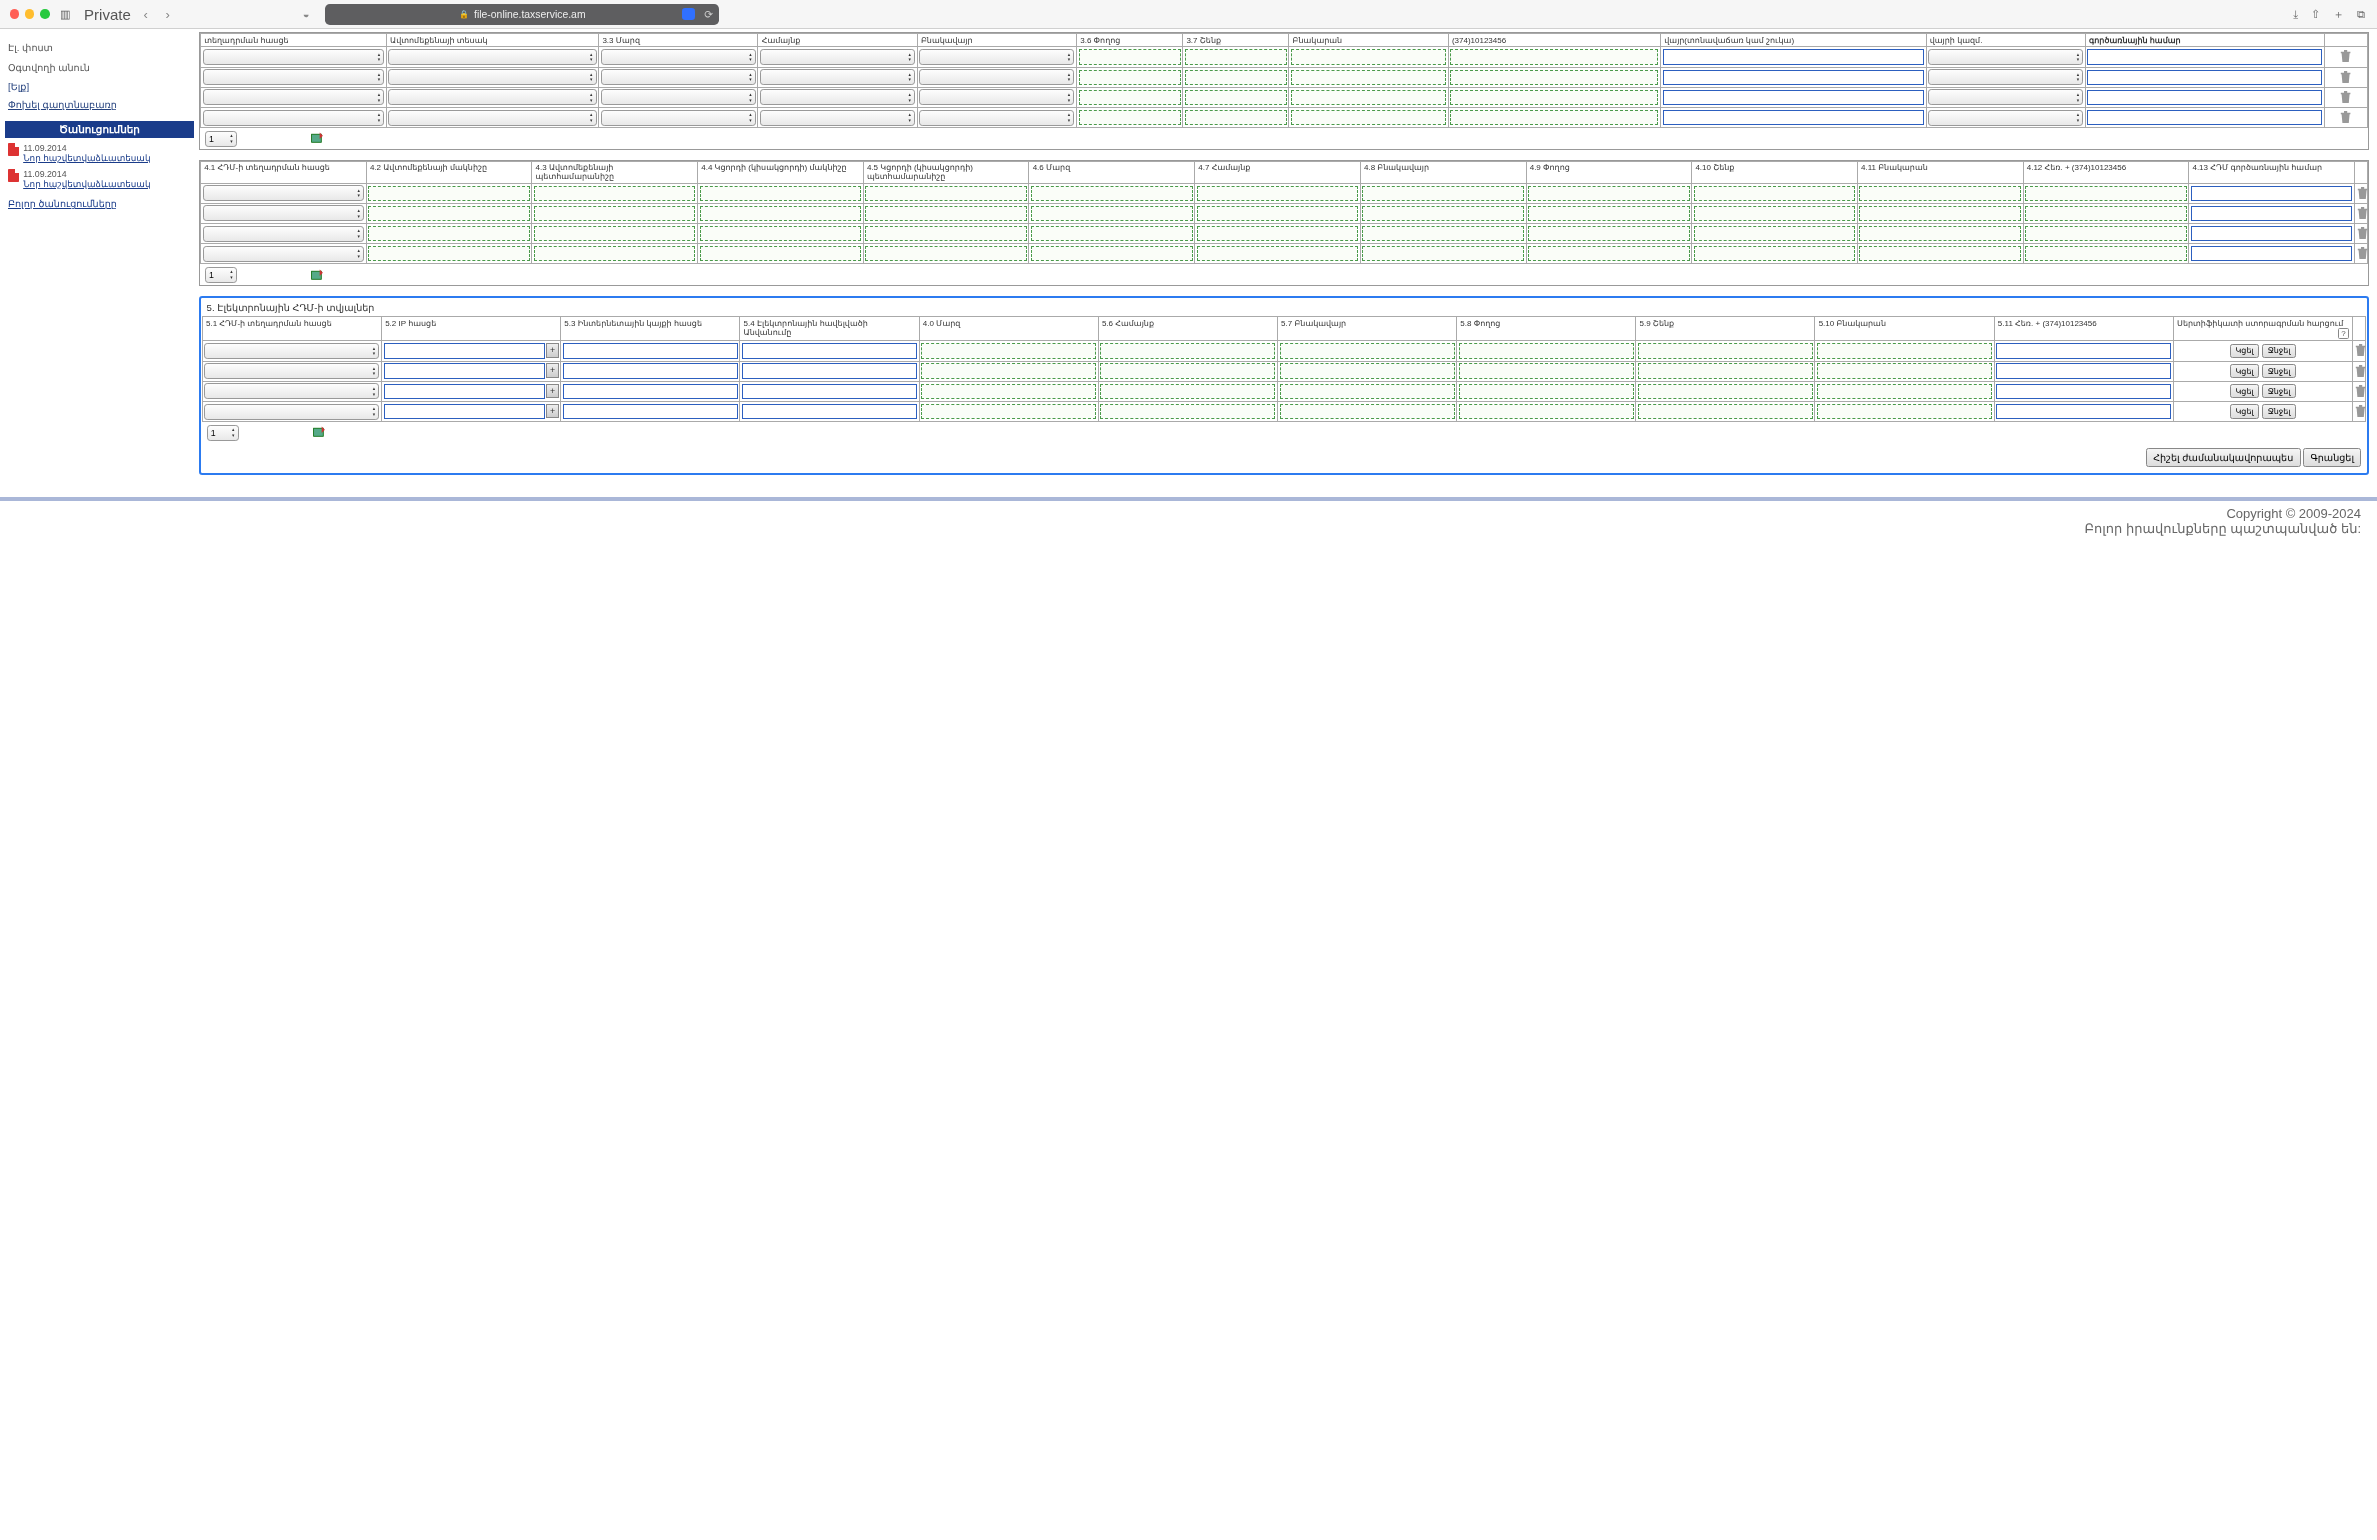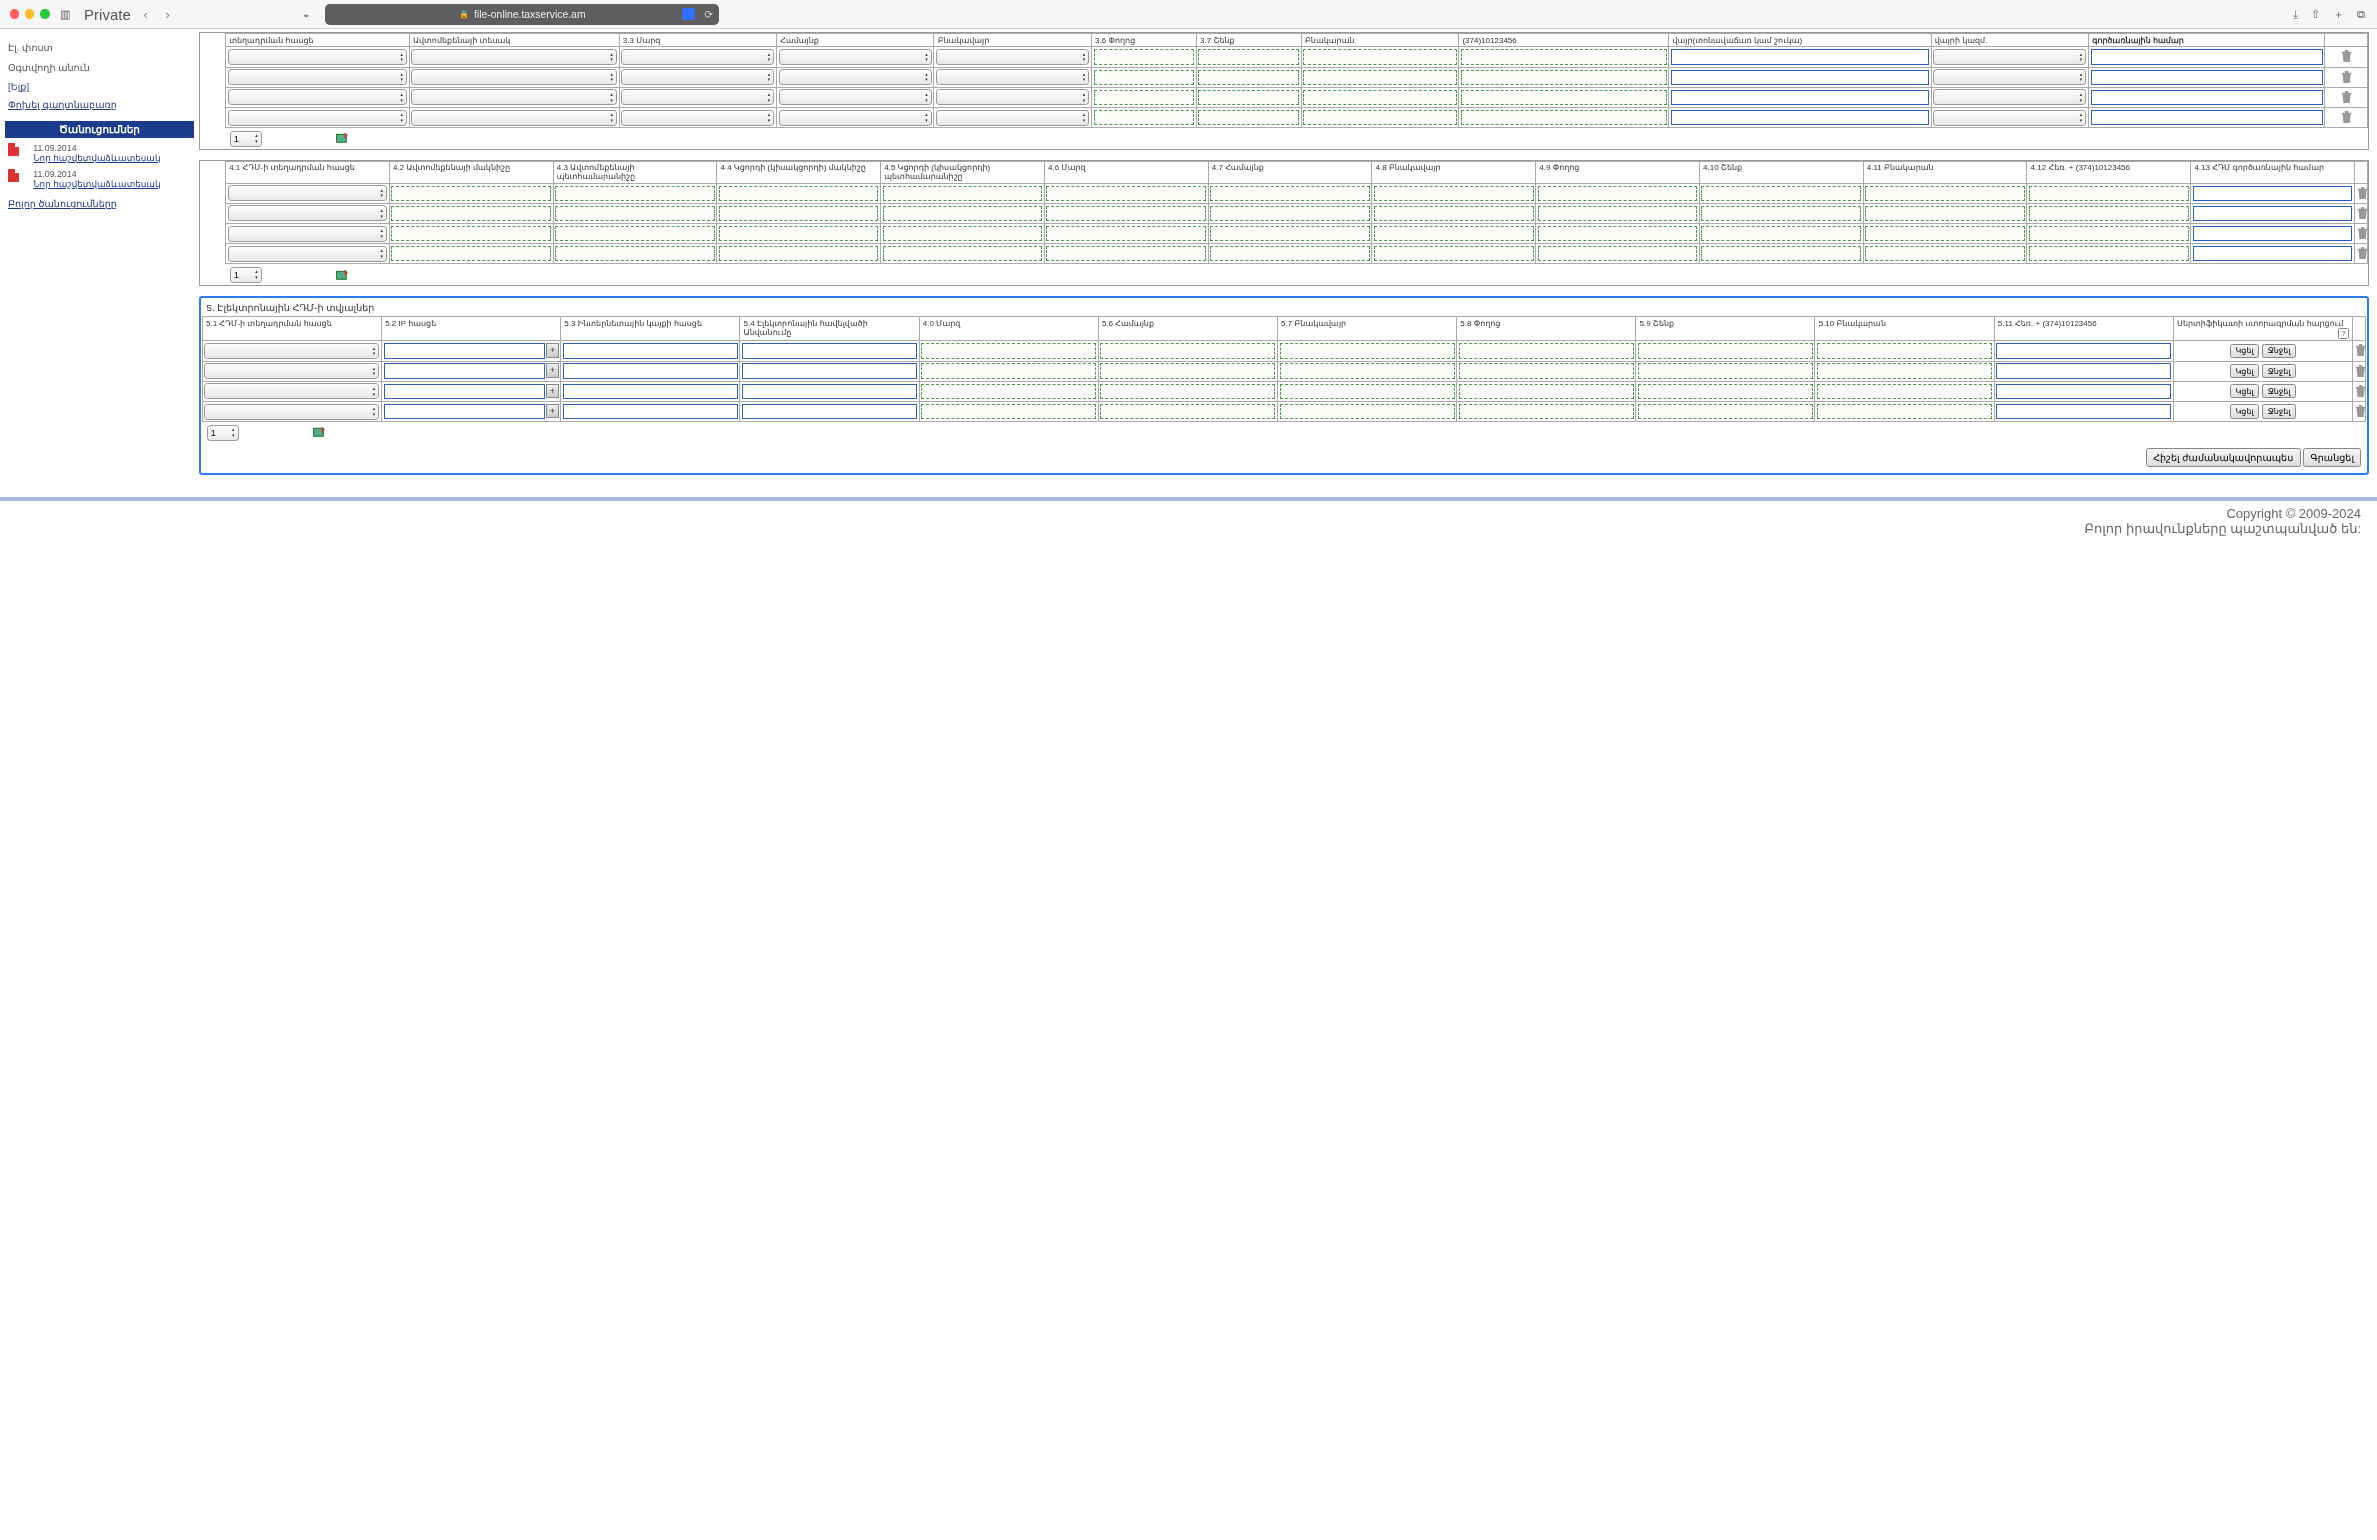--- a/index.html
+++ b/index.html
@@ -17,28 +17,28 @@
 .url-bar .lock { font-size: 8px; }
 .url-bar .refresh { position: absolute; right: 6.4px; color: #ccc; }
 .url-bar .swirl { position: absolute; right: 24px; width: 13px; height: 11.2px; background: #3070ff; border-radius: 3.2px; }
 .shield { color: #888; font-size: 11.2px; margin-right: 8px;}
 .page { display: flex; }
 .sidebar { width: 199px; padding: 8px 4.8px; font-size: 9.6px; }
 .sidebar-item { color: #555; padding: 4.8px 3.2px; }
 .sidebar-link { color: #25427e; cursor: pointer; text-decoration: underline; padding: 3.2px; display: block;}
 .sidebar-link.nolabel { text-decoration: none; }
 .notices-header { background: #1a3c8a; color: #fff; text-align: center; padding: 2.4px; font-weight: bold; margin-top: 8px; font-size: 10.4px;}
-.notice-item { display: flex; gap: 14px; padding: 1.6px 3.2px; align-items: flex-start; margin-top: 3.2px;}
+.notice-item { display: flex; gap: 4px; padding: 1.6px 3.2px; align-items: flex-start; margin-top: 3.2px;}
 .pdf-icon { width: 11.2px; height: 13px; background: #d33; position: relative; border-radius: 0.8px;}
 .pdf-icon::after { content: ''; position: absolute; top: 0; right: 0; width: 4px; height: 4px; background: #fff; }
 .notice-text { font-size: 8.8px; }
 .notice-date { color: #555; }
 .notice-title { color: #1a3c8a; text-decoration: underline; cursor: pointer; }
 .main { flex: 1; padding: 3.2px 8px 8px 0; }
-.section { border: 0.8px solid #999; margin-bottom: 9.6px; background: #fff; padding-left: 25px; }
+.section { border: 0.8px solid #999; margin-bottom: 9.6px; background: #fff; }
 .section.highlight { border: 2.4px solid #2c7bf0; border-radius: 3.2px; padding: 0.8px;}
 .section-title { padding: 3.2px 4.8px; font-size: 9.6px; color: #333; }
 table.data { width: 100%; border-collapse: collapse; table-layout: fixed;}
 table.data th { border: 0.8px solid #aaa; padding: 1.6px 3.2px; font-size: 8px; font-weight: normal; text-align: left; color: #333; vertical-align: top; background: #fff;}
 table.data td { border: 0.8px solid #aaa; padding: 1.6px; vertical-align: middle; }
 .sel { width: 100%; height: 16px; background: linear-gradient(#fdfdfd, #e8e8e8); border: 0.8px solid #999; border-radius: 3.2px; position: relative; cursor: pointer; }
 .sel::after { content: '▴\A▾'; white-space: pre; font-size: 4.8px; position: absolute; right: 3.2px; top: 1.6px; line-height: 5.6px; color: #333;}
 .txt-in { width: 100%; height: 15.3px; border: 0.8px solid #2c5fbf; background: #fff; }
 .txt-ro { width: 100%; height: 15.3px; border: 0.8px dashed #4a9a4a; background: #fafdf8; }
 .del-icon { width: 11.2px; height: 13px; position: relative; cursor: pointer; margin: 0 auto;}

